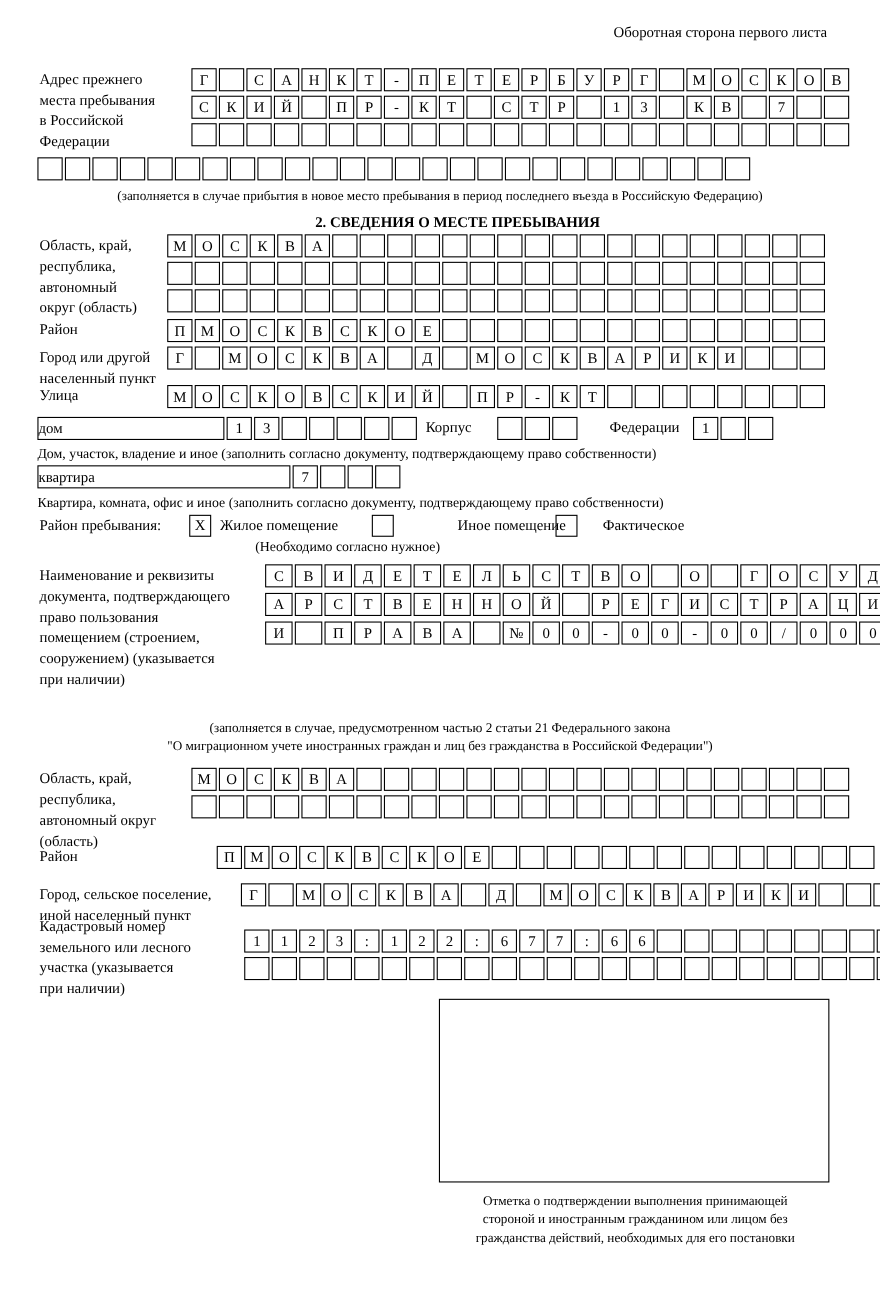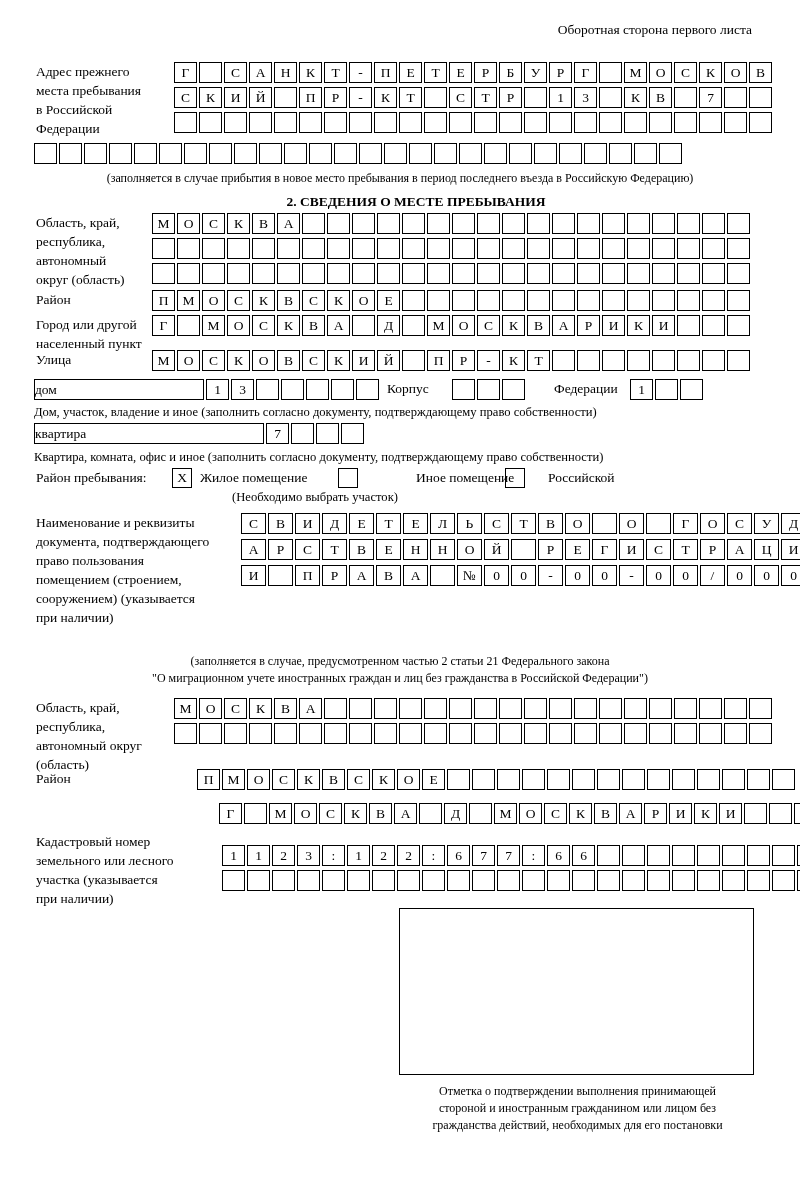--- a/index.html
+++ b/index.html
@@ -415,22 +415,22 @@
       <div class="cell"></div>
     </div>
   <div class="lbl small" style="left:34px; top:448px;">Квартира, комната, офис и иное (заполнить согласно документу, подтверждающему право собственности)</div>
 
   <div class="lbl" style="left:36px; top:468px;">Район пребывания:</div>
   <div class="chk" style="left:172px; top:468px;">X</div>
   <div class="lbl" style="left:200px; top:468px;">Жилое помещение</div>
   <div class="chk" style="left:338px; top:468px;"></div>
   <div class="lbl" style="left:368px; top:468px;margin-left:48px;">Иное помещение</div>
   <div class="chk" style="left:505px; top:468px;"></div>
-  <div class="lbl" style="left:548px; top:468px;">Российской</div>
-  <div class="lbl small" style="left:232px; top:488px;">(Необходимо выбрать участок)</div>
+  <div class="lbl" style="left:548px; top:468px;">Фактическое</div>
+  <div class="lbl small" style="left:232px; top:488px;">(Необходимо согласно нужное)</div>
 
   <div class="lbl" style="left:36px; top:513px;">Наименование и реквизиты
 документа, подтверждающего
 право пользования
 помещением (строением,
 сооружением) (указывается
 при наличии)</div>
   <div class="row" id="s2-doc-0" style="left:241px; top:513px;">
       <div class="cell wide">С</div>
       <div class="cell wide">В</div>
@@ -582,20 +582,22 @@
       <div class="cell"></div>
       <div class="cell"></div>
       <div class="cell"></div>
       <div class="cell"></div>
       <div class="cell"></div>
       <div class="cell"></div>
       <div class="cell"></div>
       <div class="cell"></div>
     </div>
 
+  <div class="lbl" style="left:36px; top:803px;">Город, сельское поселение,
+иной населенный пункт</div>
   <div class="row" id="al-city" style="left:219px; top:803px;">
       <div class="cell">Г</div>
       <div class="cell"></div>
       <div class="cell">М</div>
       <div class="cell">О</div>
       <div class="cell">С</div>
       <div class="cell">К</div>
       <div class="cell">В</div>
       <div class="cell">А</div>
       <div class="cell"></div>

